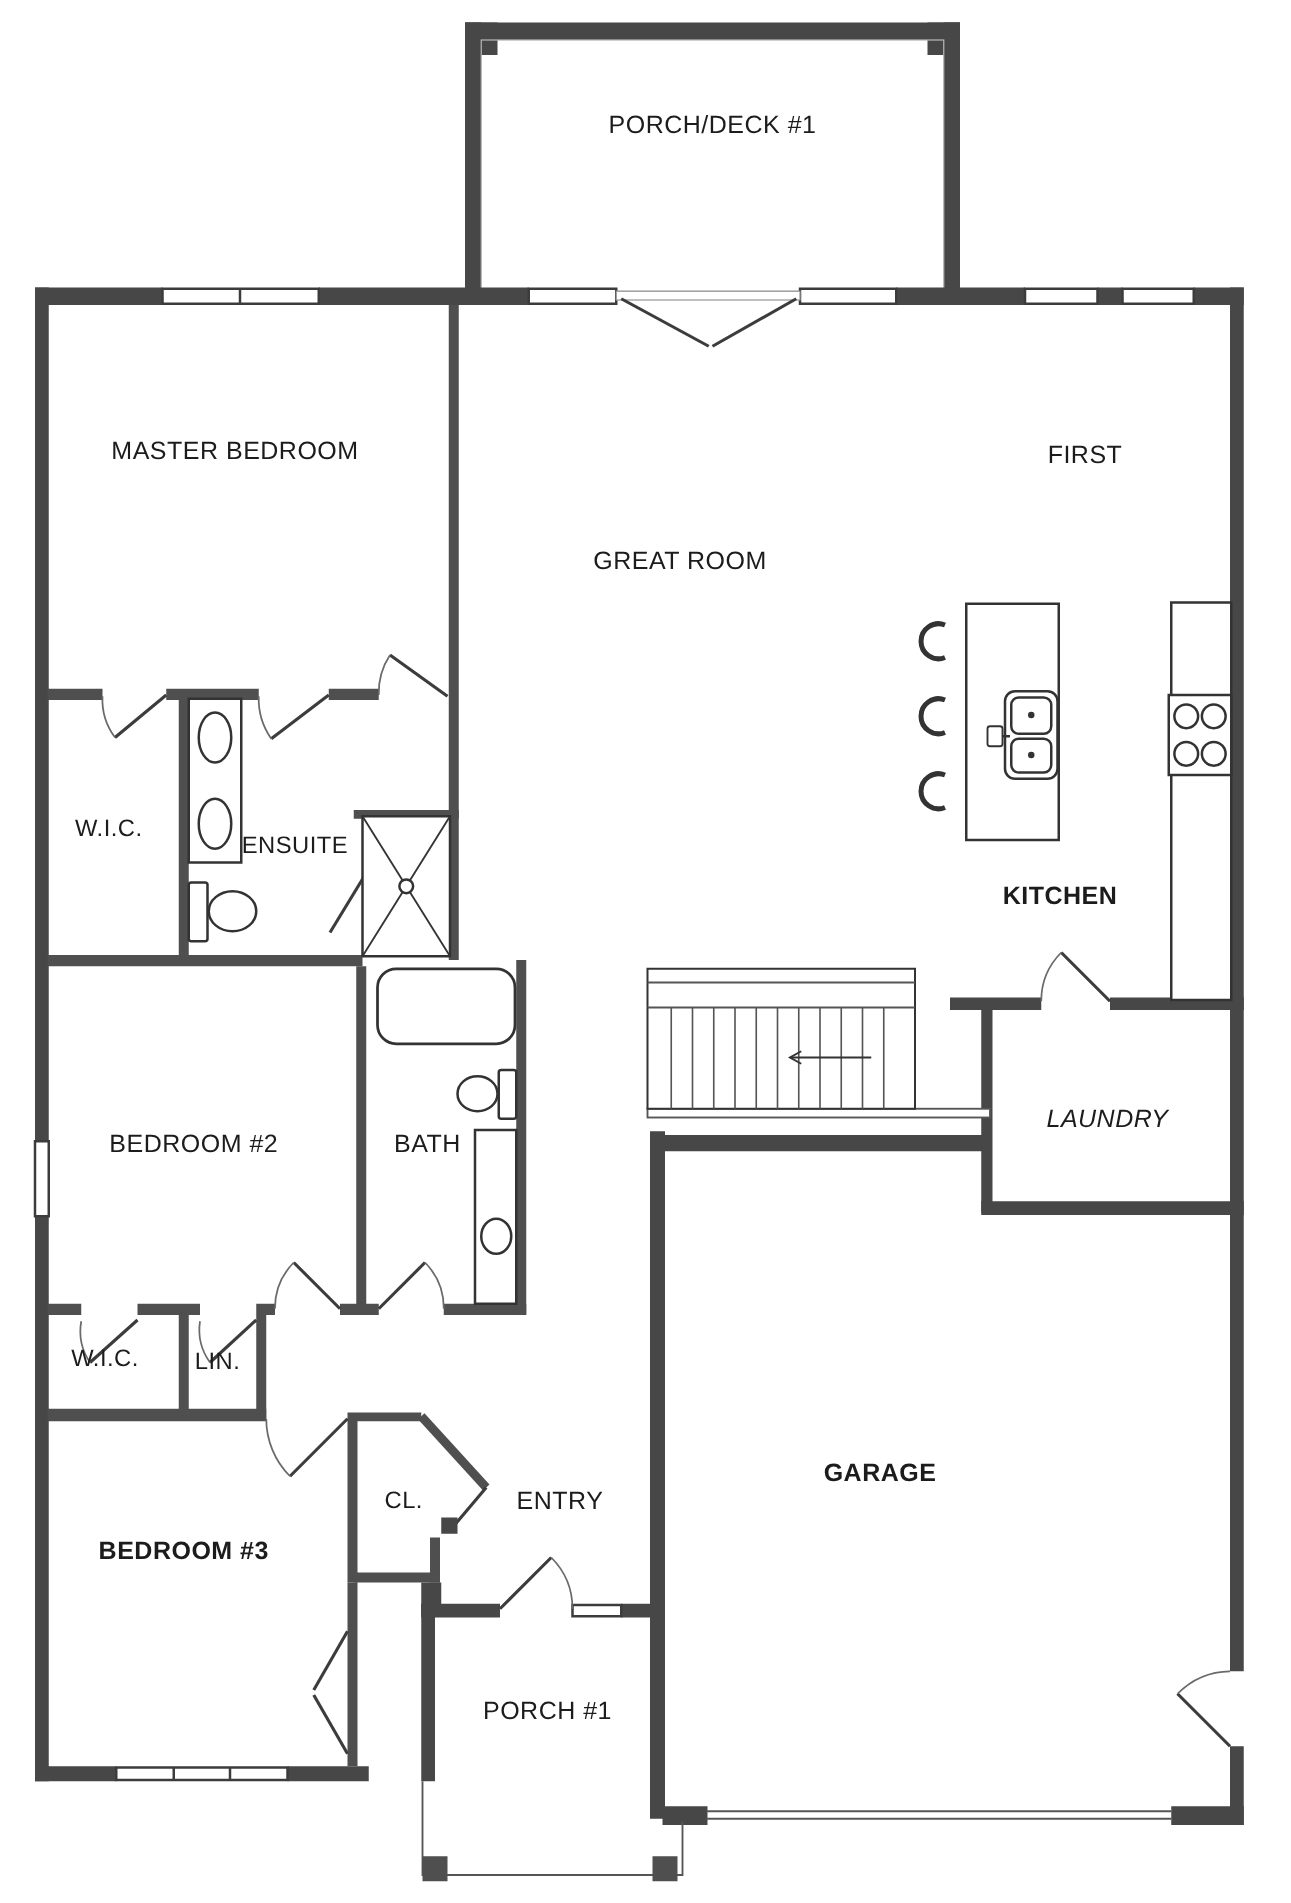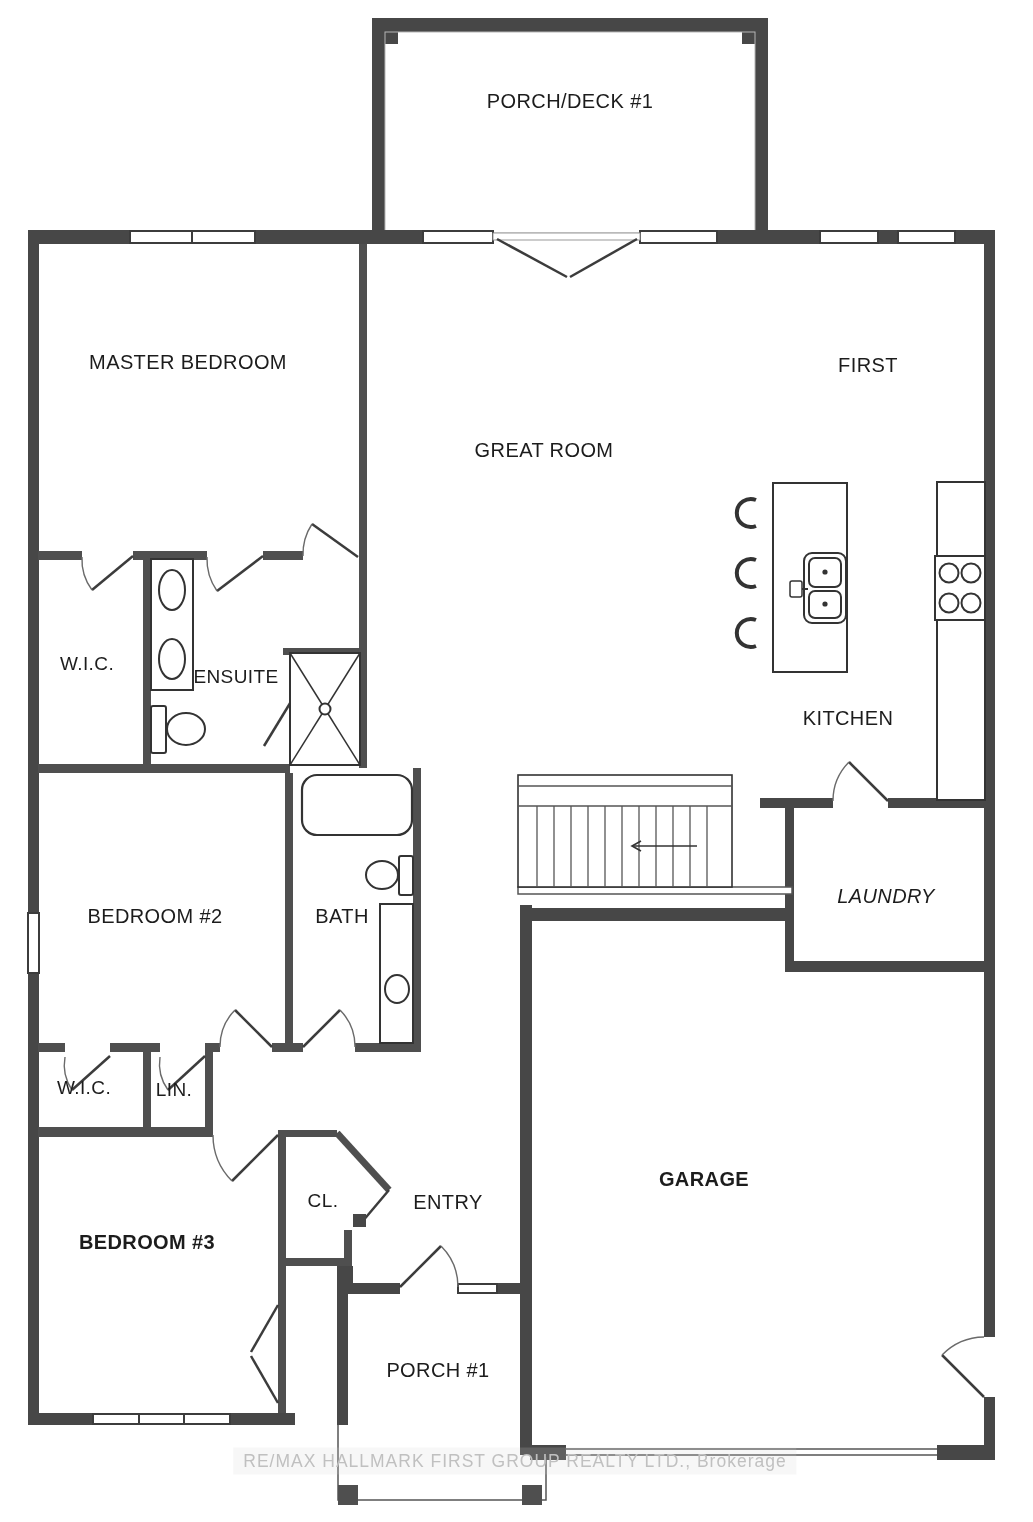--- a/index.html
+++ b/index.html
@@ -269,26 +269,25 @@
       <rect x="522" y="1485" width="20" height="20" fill="#4f4f4f"></rect>
     </g>
   </svg>
 
   <div class="lbl" style="left:570px;top:101px;">PORCH/DECK #1</div>
   <div class="lbl" style="left:188px;top:362px;">MASTER BEDROOM</div>
   <div class="lbl" style="left:544px;top:450px;text-align:center;">GREAT ROOM</div>
   <div class="lbl" style="left:868px;top:365px;">FIRST</div>
   <div class="lbl small" style="left:87px;top:664px;">W.I.C.</div>
   <div class="lbl small" style="left:236px;top:677px;">ENSUITE</div>
-  <div class="lbl" style="left:848px;top:718px;">KITCHEN</div>
+  <div class="lbl" style="left:848px;top:718px;font-weight:bold;">KITCHEN</div>
   <div class="lbl" style="left:155px;top:916px;">BEDROOM #2</div>
   <div class="lbl" style="left:342px;top:916px;">BATH</div>
   <div class="lbl" style="left:886px;top:896px;font-style:italic;">LAUNDRY</div>
   <div class="lbl small" style="left:84px;top:1088px;">W.I.C.</div>
   <div class="lbl small" style="left:174px;top:1090px;text-align:center;">LIN.</div>
   <div class="lbl" style="left:147px;top:1242px;font-weight:bold;">BEDROOM #3</div>
   <div class="lbl small" style="left:323px;top:1201px;">CL.</div>
   <div class="lbl" style="left:448px;top:1202px;">ENTRY</div>
   <div class="lbl" style="left:704px;top:1179px;font-weight:bold;">GARAGE</div>
   <div class="lbl" style="left:438px;top:1370px;">PORCH #1</div>
 
-  <div class="watermark" style="left:515px;top:1461px;">RE/MAX HALLMARK FIRST GROUP REALTY LTD., Brokerage</div>
 </div>
 
 </body></html>

